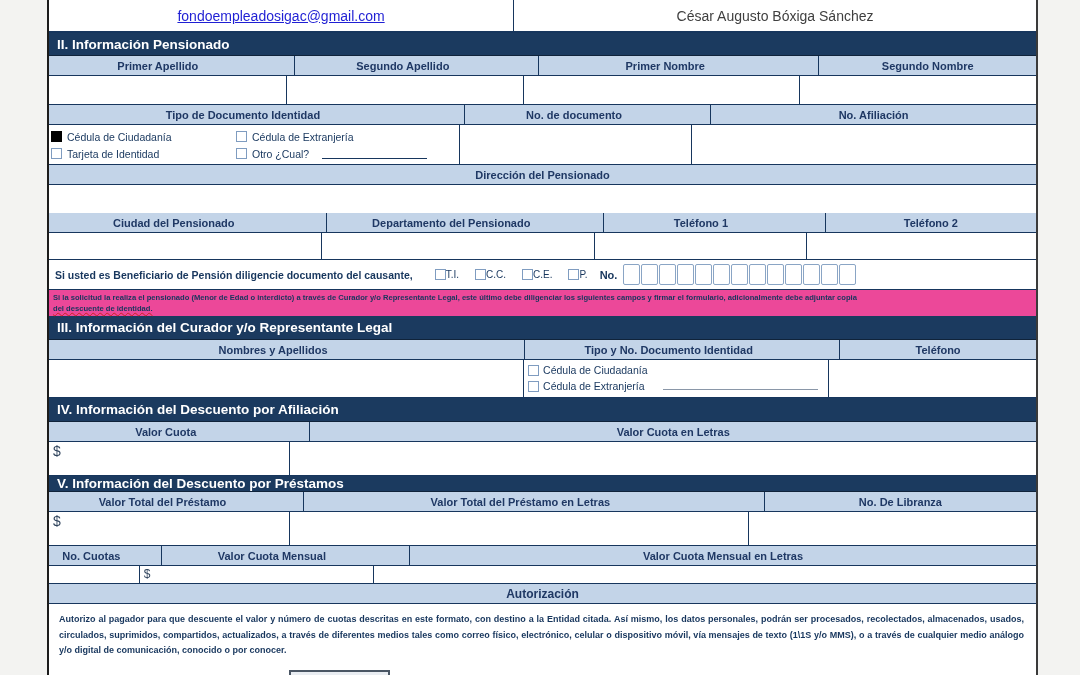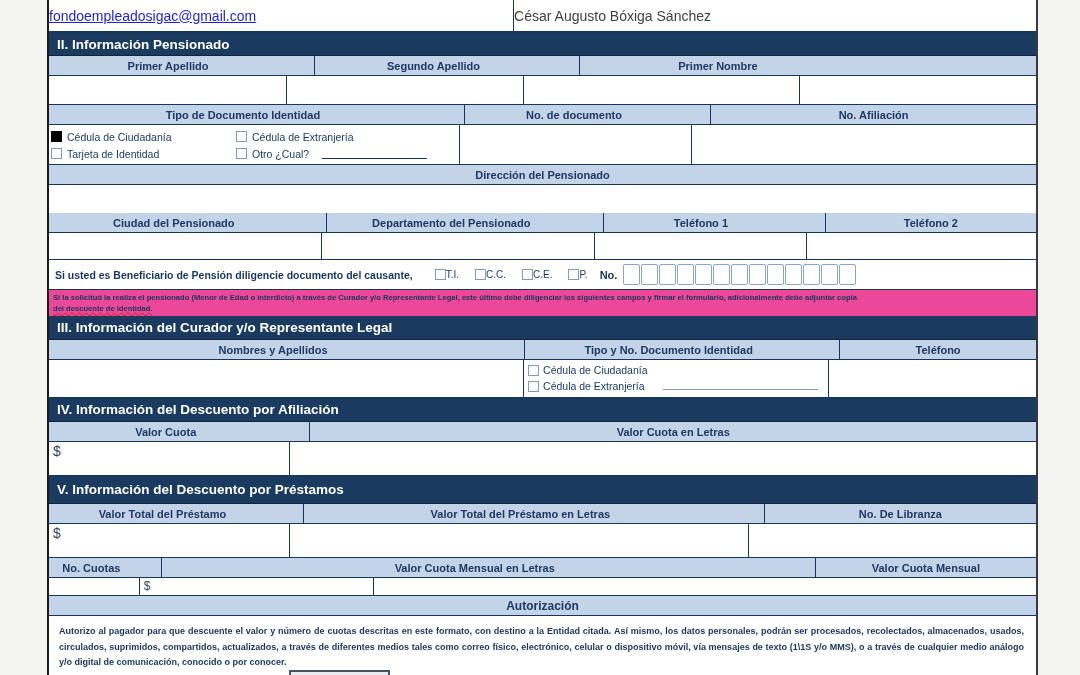--- a/index.html
+++ b/index.html
@@ -16,32 +16,32 @@
     background:#fff;
     border-left:2px solid #1c1c1c;
     border-right:2px solid #3a3a3a;
   }
   .row { display:flex; width:100%; }
   .cell { position:relative; height:100%; }
   .cell + .cell { border-left:1.5px solid #17365d; }
 
   
   .row-top { height:33px; border-bottom:2.5px solid #17365d; }
-  .row-top .cell { display:flex; align-items:center; justify-content:flex-start; }
+  .row-top .cell { display:flex; align-items:center; justify-content:center; }
   .email-link { color:#1f1fd4; text-decoration:underline; font-size:14px; cursor:pointer; }
   .contact-name { color:#3f3f3f; font-size:14px; }
 
   
   .bar {
     background:#1b3a5f; color:#ffffff; font-weight:bold; font-size:13.5px;
     display:flex; align-items:center; padding-left:8px;
     border-bottom:1px solid #10233a;
   }
   .bar-ii { height:23px; } .bar-iii { height:24px; }
-  .bar-iv { height:24px; } .bar-v { height:28px; }
+  .bar-iv { height:24px; } .bar-v { height:16px; }
 
   
   .hdr-row { background:#c3d4e8; border-bottom:1px solid #17365d; }
   .hdr-row .cell {
     display:flex; align-items:center; justify-content:center;
     font-weight:bold; font-size:11px; color:#1f3864;
   }
   .h20 { height:20px;gap:27px; }
 
   
@@ -119,20 +119,21 @@
       <span class="contact-name">César Augusto Bóxiga Sánchez</span>
     </div>
   </div>
 
   <div class="bar bar-ii">II. Información Pensionado</div>
 
   <div class="row hdr-row h20">
     <div class="cell" style="width:238px;">Primer Apellido</div>
     <div class="cell" style="width:238px;">Segundo Apellido</div>
     <div class="cell" style="width:277px;">Primer Nombre</div>
+    <div class="cell" style="width:238px;">Segundo Nombre</div>
   </div>
 
   <div class="row val-row h29">
     <div class="cell" style="width:238px;"></div>
     <div class="cell" style="width:238px;"></div>
     <div class="cell" style="width:277px;"></div>
     <div class="cell" style="width:238px;"></div>
   </div>
 
   <div class="row hdr-row h20">
@@ -277,22 +278,22 @@
   <div class="row val-row h34">
     <div class="cell" style="width:241px;">
       <span class="dollar">$</span>
     </div>
     <div class="cell" style="width:461px;"></div>
     <div class="cell" style="width:289px;"></div>
   </div>
 
   <div class="row hdr-row h20">
     <div class="cell" style="width:90px;">No. Cuotas</div>
+    <div class="cell" style="width:235px;">Valor Cuota Mensual</div>
     <div class="cell" style="width:666px;">Valor Cuota Mensual en Letras</div>
-    <div class="cell" style="width:235px;">Valor Cuota Mensual</div>
   </div>
   <div class="row val-row h18">
     <div class="cell" style="width:90px;"></div>
     <div class="cell" style="width:235px;">
       <span class="dollar" style="font-size:12px;">$</span>
     </div>
     <div class="cell" style="width:666px;"></div>
   </div>
 
   <div class="auth-hdr">Autorización</div>

